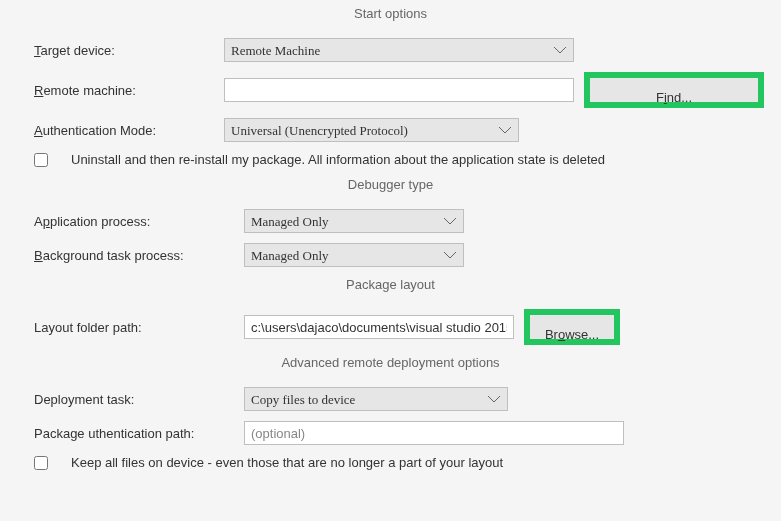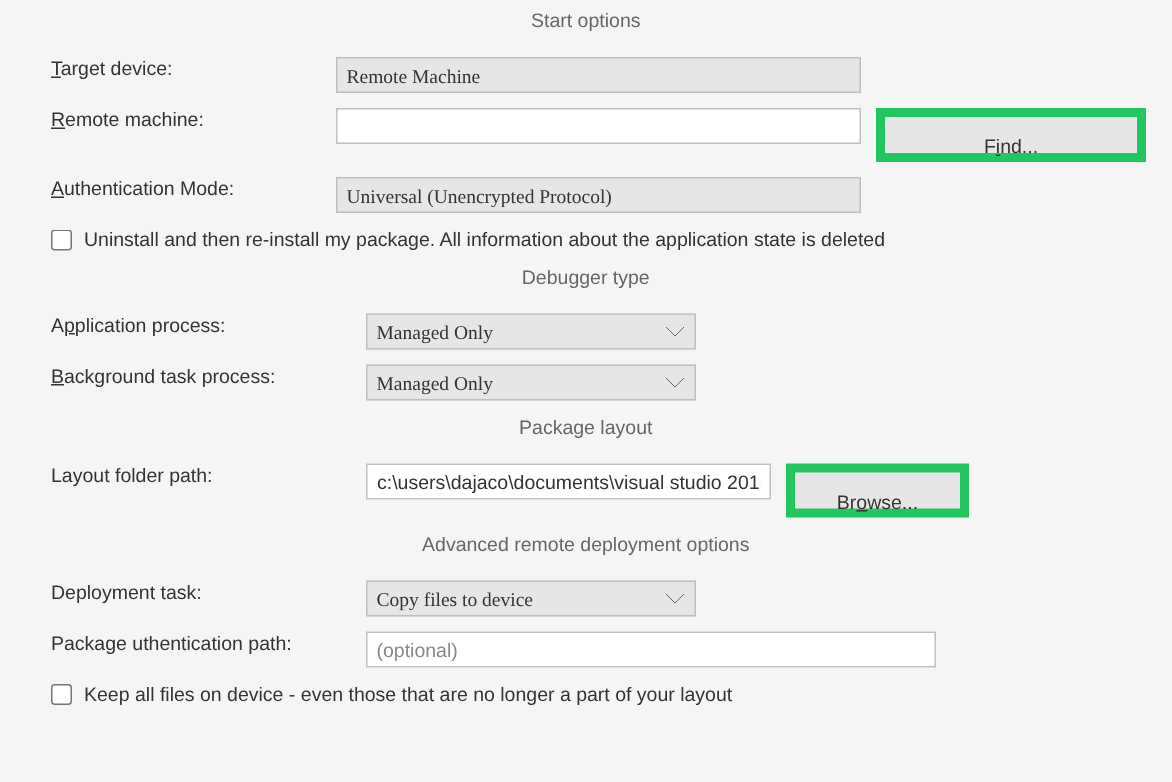--- a/index.html
+++ b/index.html
@@ -27,20 +27,21 @@
     .section-header .rule {
       flex: 1;
       border-top: 1px solid #c8c8c8;
       height: 0;
     }
     .section-body {
       padding-left: 24px;
     }
     .row {
       display: flex;
+      align-items: center;
       margin-bottom: 10px;
       gap: 10px;
     }
     .label {
       width: 180px;
       flex: none;
       color: #333;
     }
     .label.wide2 {
       width: 200px;
@@ -79,21 +80,21 @@
       border: 6px solid #22c55e;
       font-family: inherit;
       font-size: inherit;
       color: #333;
       cursor: pointer;
       padding: 12px 10px;
     }
     .checkbox-row {
       display: flex;
       align-items: flex-end;
-      gap: 8px;
+      gap: 23px;
       margin-bottom: 6px;
     }
     input[type=checkbox] {
       width: 14px;
       height: 14px;
       accent-color: #555;
       cursor: pointer;
     }
     .cb-label { color: #333; }
   </style>
@@ -112,21 +113,21 @@
         <option>Remote Machine</option>
       </select>
     </div>
     <div class="row">
       <div class="label"><span class="u">R</span>emote machine:</div>
       <input class="text" style="width: 350px;">
       <button class="btn" style="width:180px">F<span class="u">i</span>nd...</button>
     </div>
     <div class="row">
       <div class="label"><span class="u">A</span>uthentication Mode:</div>
-      <select class="combo" style="width:350px">
+      <select class="combo" style="width:295px">
         <option>Universal (Unencrypted Protocol)</option>
       </select>
     </div>
     <div class="checkbox-row">
       <input type="checkbox" style="">
       <span class="cb-label">Uninstall and then re-install my package. All information about the application state is deleted</span>
     </div>
   </div>
 </div>
 
@@ -153,34 +154,34 @@
 
 <div class="section">
   <div class="section-header">
     <span>Package layout</span>
     <div class="rule"></div>
   </div>
   <div class="section-body">
     <div class="row">
       <div class="label wide2">Layout folder path:</div>
       <input class="text" style="width: 270px;" value="c:\users\dajaco\documents\visual studio 2015">
-      <button class="btn" style="width:122px">Br<span class="u">o</span>wse...</button>
+      <button class="btn" style="width:96px">Br<span class="u">o</span>wse...</button>
     </div>
   </div>
 </div>
 
 <div class="section">
   <div class="section-header">
     <span>Advanced remote deployment options</span>
     <div class="rule"></div>
   </div>
   <div class="section-body">
     <div class="row">
       <div class="label wide2">Deployment task:</div>
-      <select class="combo" style="width:220px">
+      <select class="combo" style="width:264px">
         <option>Copy files to device</option>
       </select>
     </div>
     <div class="row">
       <div class="label wide2">Package uthentication path:</div>
       <input class="text" style="width: 380px;" placeholder="(optional)">
     </div>
     <div class="checkbox-row">
       <input type="checkbox" style="">
       <span class="cb-label">Keep all files on device - even those that are no longer a part of your layout</span>

